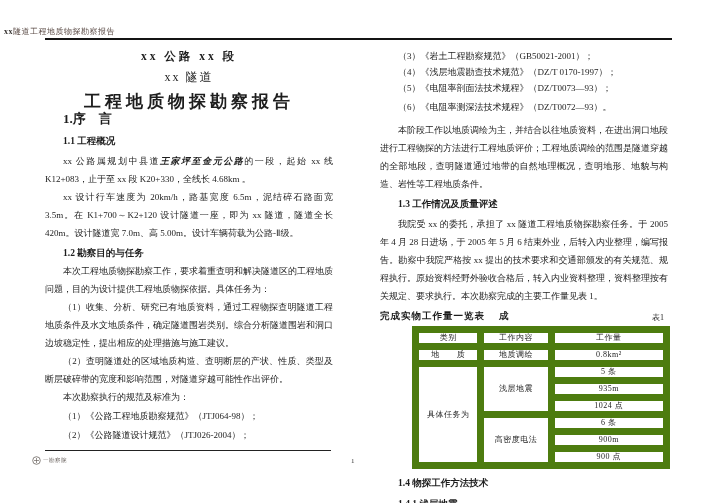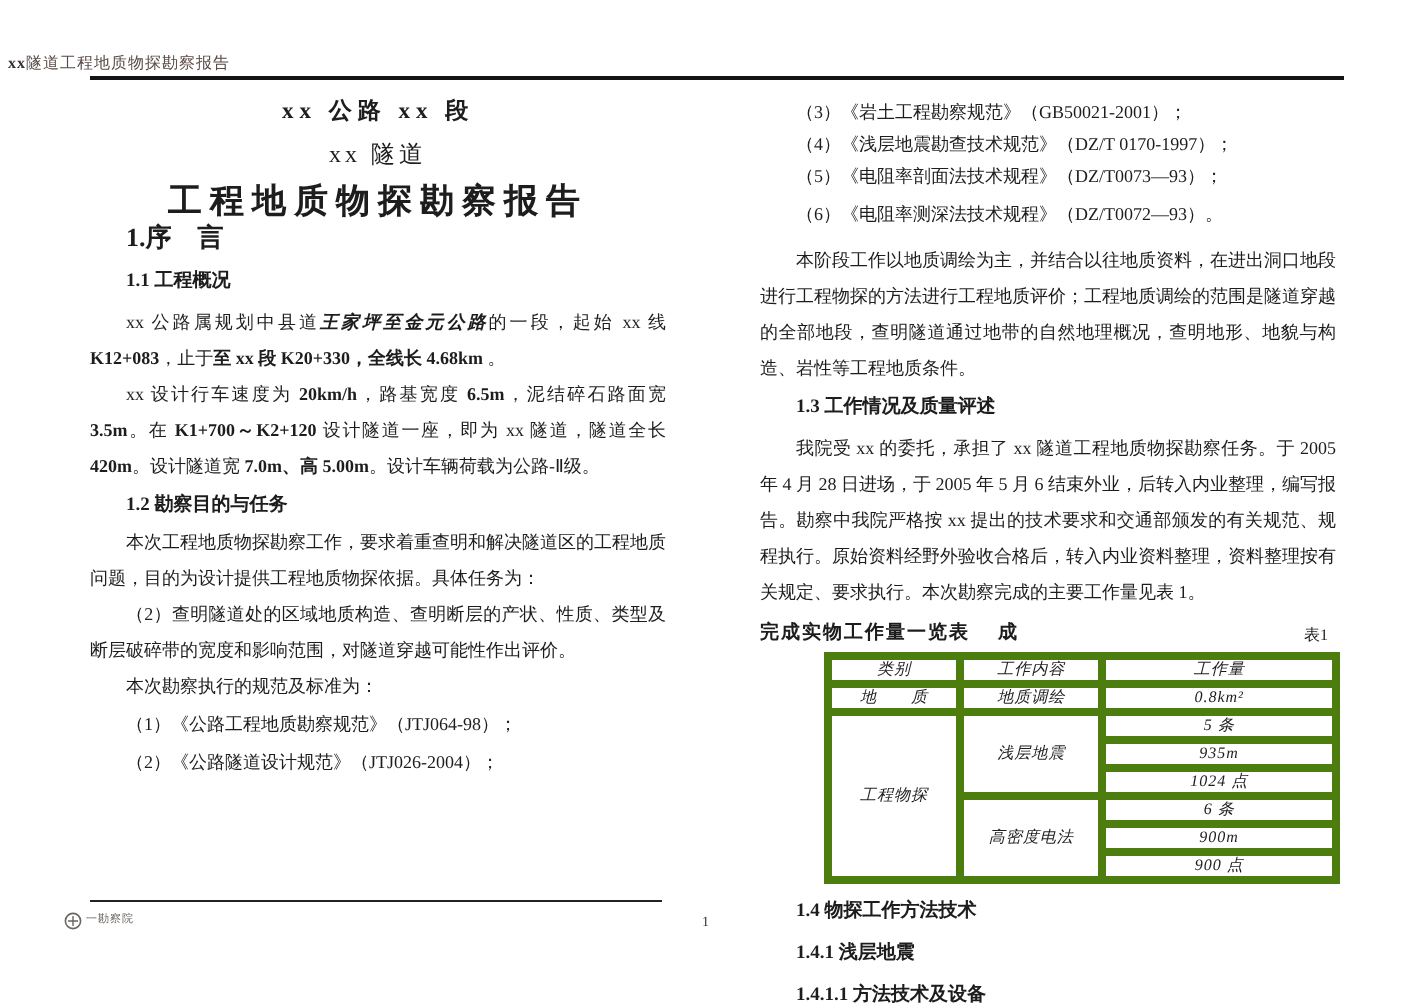--- a/index.html
+++ b/index.html
@@ -12,43 +12,43 @@
     position:absolute;top:27px;left:4px;width:100%;text-align:left;
     font-size:8px;color:#5a4a45;letter-spacing:.5px;line-height:10px;
   }
   .running-head .rh-xx{font-weight:bold;color:#33302e;}
   .head-rule{position:absolute;top:38px;left:45px;width:627px;height:2px;background:#141414;}
   
   .col{position:absolute;top:46px;width:288px;font-size:9px;line-height:18px;text-align:justify;}
   .col-left{left:45px;}
   .col-right{left:380px;}
   p{margin:0;text-indent:18px;}
-  .b{font-weight:bold;}
+  .b{font-weight:normal;}
   .bi{font-weight:bold;font-style:italic;}
   
   .t-line1{margin-top:3px;text-align:center;font-weight:bold;font-size:11.5px;letter-spacing:3px;line-height:14px;}
   .t-line2{margin-top:8px;text-align:center;font-size:12px;letter-spacing:2px;line-height:12px;}
   .t-main{margin-top:7px;text-align:center;font-weight:bold;font-size:17px;letter-spacing:4px;line-height:22px;font-family:"DejaVu Serif",serif;}
   
   .h1{margin-top:0;font-weight:bold;font-size:13px;text-indent:18px;line-height:14px;text-align:left;}
   .h2{margin-top:8px;font-weight:bold;font-size:9.5px;text-indent:18px;line-height:14px;text-align:left;}
   
   .std{margin:0;text-indent:18px;line-height:16px;text-align:left;}
   .std.first{margin-top:2px;}
   .std.gap{margin-top:3px;}
   .mt2{margin-top:2px;} .mt4{margin-top:4px;} .mt6{margin-top:6px;}
   
   .tbl-caption{position:relative;margin-top:5px;height:13px;line-height:13px;}
   .tbl-title{font-weight:bold;font-size:9.5px;letter-spacing:1px;}
   .tbl-stray{font-weight:bold;font-size:9.5px;margin-left:14px;}
   .tbl-label{position:absolute;right:4px;top:1px;font-size:8px;font-weight:normal;}
   table.work{border-collapse:collapse;margin:3px 0 0 32px;width:258px;table-layout:fixed;}
   table.work th,table.work td{
-    border:4px solid #4d7c0f;padding:0;text-align:center;vertical-align:middle;
-    font-size:8px;font-weight:normal;height:10px;line-height:10px;letter-spacing:.5px;font-style:italic;
+    border:7px solid #4d7c0f;padding:0;text-align:center;vertical-align:middle;
+    font-size:8px;font-weight:normal;height:10px;line-height:10px;letter-spacing:.5px;
   }
   col.c1{width:26%;} col.c2{width:28%;} col.c3{width:46%;}
   
   .foot-rule{position:absolute;top:450px;left:45px;width:286px;height:1px;background:#222;}
   .foot-logo{position:absolute;top:455px;left:32px;height:10px;display:flex;align-items:center;gap:2px;color:#6b6460;}
   .foot-logo-text{font-size:5.5px;letter-spacing:.5px;line-height:8px;}
   .page-num{position:absolute;top:457px;left:351px;font-size:7px;color:#333;}
 </style>
 </head>
 <body>
@@ -67,20 +67,21 @@
 
     <div class="h1">1.序　言</div>
     <div class="h2">1.1 工程概况</div>
 
     <p class="mt4"><span>xx 公路属规划中县道</span><span class="bi">王家坪至金元公路</span><span>的一段，起始 xx 线 </span><span class="b">K12+083</span><span>，止于</span><span class="b">至 xx 段 K20+330，全线长 4.68km</span><span> 。</span></p>
 
     <p><span>xx 设计行车速度为 </span><span class="b">20km/h</span><span>，路基宽度 </span><span class="b">6.5m</span><span>，泥结碎石路面宽 </span><span class="b">3.5m</span><span>。在 </span><span class="b">K1+700～K2+120</span><span> 设计隧道一座，即为 xx 隧道，隧道全长 </span><span class="b">420m</span><span>。设计隧道宽 </span><span class="b">7.0m、高 5.00m</span><span>。设计车辆荷载为公路-Ⅱ级。</span></p>
 
     <div class="h2" style="margin-top:4px">1.2 勘察目的与任务</div>
     <p class="mt2">本次工程地质物探勘察工作，要求着重查明和解决隧道区的工程地质问题，目的为设计提供工程地质物探依据。具体任务为：</p>
+    <p>（1）收集、分析、研究已有地质资料，通过工程物探查明隧道工程地质条件及水文地质条件，确定隧道围岩类别。综合分析隧道围岩和洞口边坡稳定性，提出相应的处理措施与施工建议。</p>
     <p>（2）查明隧道处的区域地质构造、查明断层的产状、性质、类型及断层破碎带的宽度和影响范围，对隧道穿越可能性作出评价。</p>
     <p>本次勘察执行的规范及标准为：</p>
     <p class="std mt2">（1）《公路工程地质勘察规范》（JTJ064-98）；</p>
     <p class="std gap">（2）《公路隧道设计规范》（JTJ026-2004）；</p>
   </div>
 
   <div class="col col-right">
     <p class="std first">（3）《岩土工程勘察规范》（GB50021-2001）；</p>
     <p class="std">（4）《浅层地震勘查技术规范》（DZ/T 0170-1997）；</p>
     <p class="std">（5）《电阻率剖面法技术规程》（DZ/T0073—93）；</p>
@@ -107,21 +108,21 @@
         <th>类别</th>
         <th>工作内容</th>
         <th>工作量</th>
       </tr>
       <tr>
         <td>地　　质</td>
         <td>地质调绘</td>
         <td>0.8km²</td>
       </tr>
       <tr>
-        <td rowspan="6">工程物探</td>
+        <td rowspan="6">具体任务为</td>
         <td rowspan="3">浅层地震</td>
         <td>5 条</td>
       </tr>
       <tr>
         <td>935m</td>
       </tr>
       <tr>
         <td>1024 点</td>
       </tr>
       <tr>

